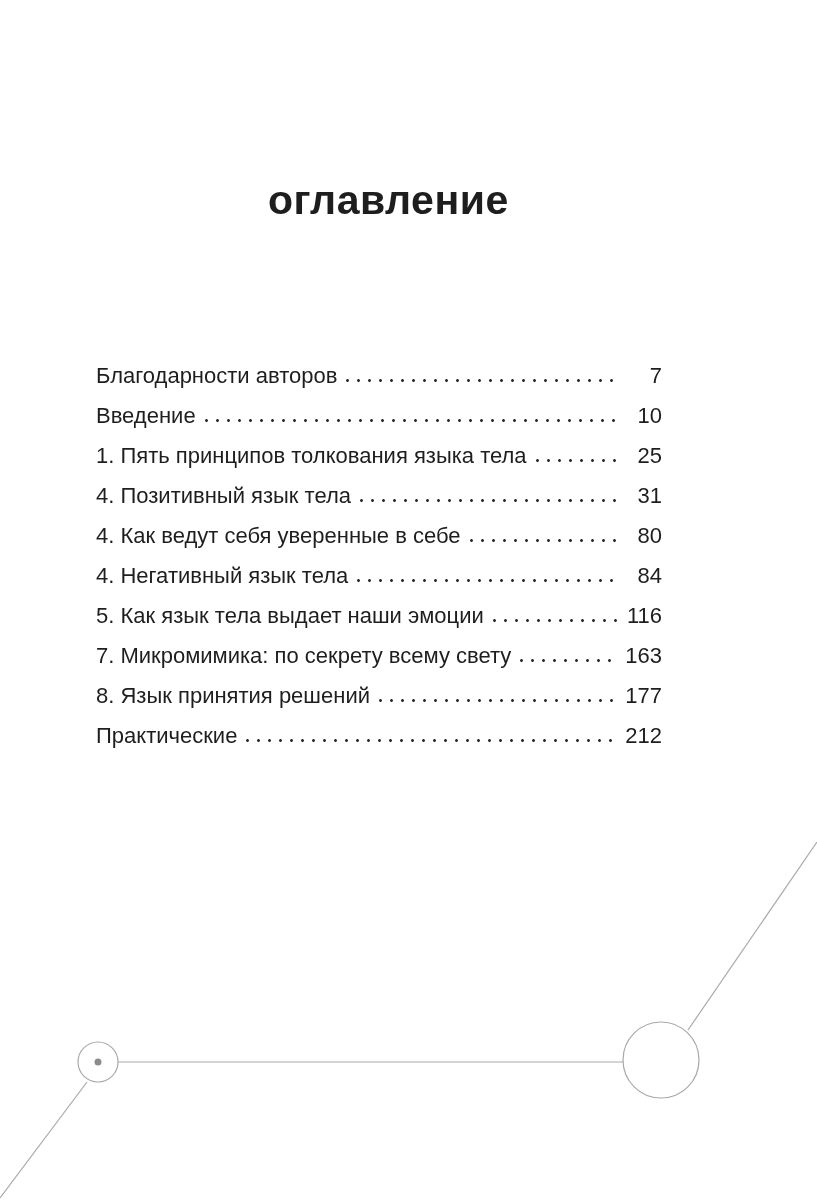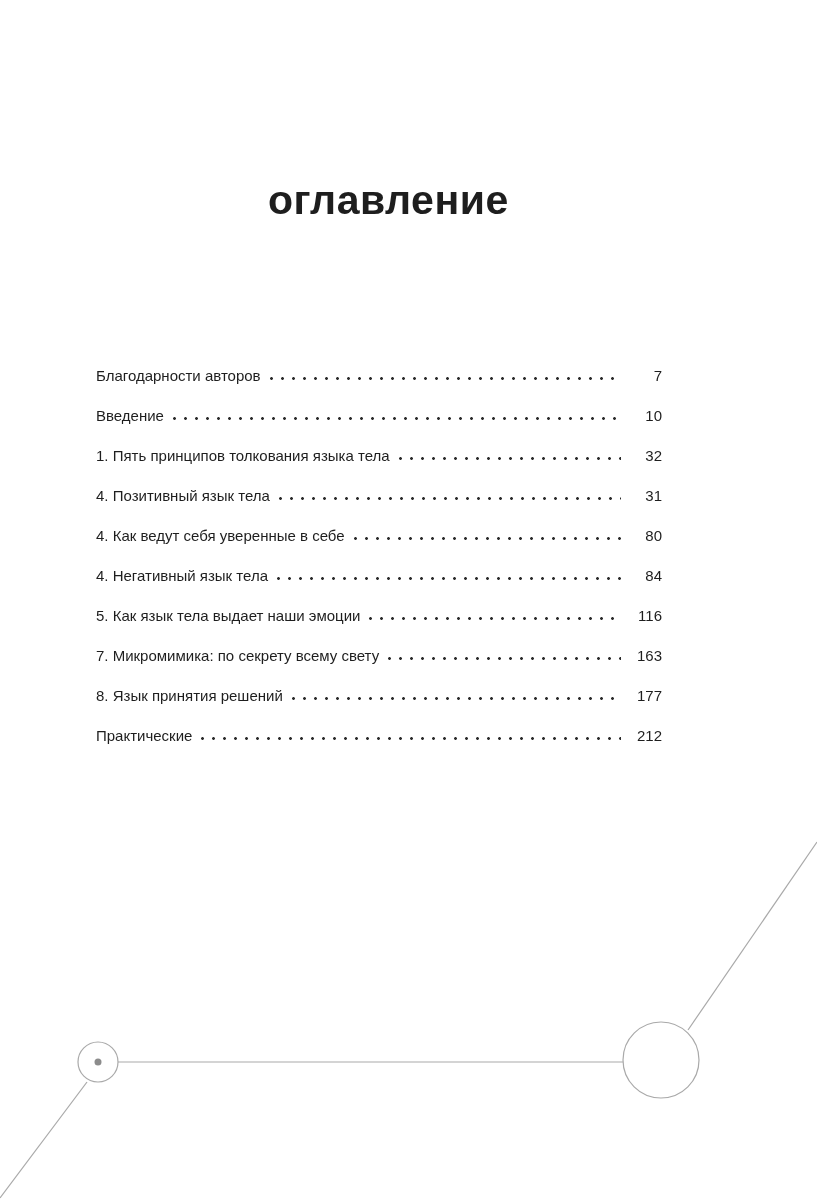--- a/index.html
+++ b/index.html
@@ -30,21 +30,21 @@
   .toc {
     position: absolute;
     left: 96px;
     top: 356px;
     width: 566px;
   }
   .toc-row {
     display: flex;
     align-items: baseline;
     height: 40px;
-    font-size: 15px;
+    font-size: 22px;
     line-height: 40px;
     white-space: nowrap;
   }
   .toc-label {
     flex: 0 0 auto;
   }
   .toc-leader {
     flex: 1 1 auto;
     align-self: baseline;
     height: 5px;
@@ -84,21 +84,21 @@
 
   <div class="toc-row">
     <span class="toc-label">Введение</span>
     <span class="toc-leader"></span>
     <span class="toc-page">10</span>
   </div>
 
   <div class="toc-row">
     <span class="toc-label">1. Пять принципов толкования языка тела</span>
     <span class="toc-leader"></span>
-    <span class="toc-page">32</span>
+    <span class="toc-page">25</span>
   </div>
 
   <div class="toc-row">
     <span class="toc-label">4. Позитивный язык тела</span>
     <span class="toc-leader"></span>
     <span class="toc-page">31</span>
   </div>
 
   <div class="toc-row">
     <span class="toc-label">4. Как ведут себя уверенные в себе</span>

